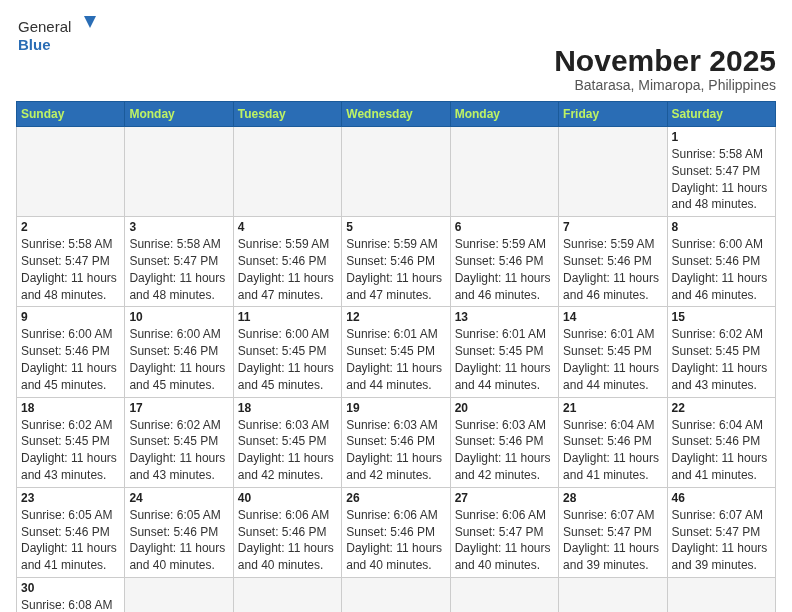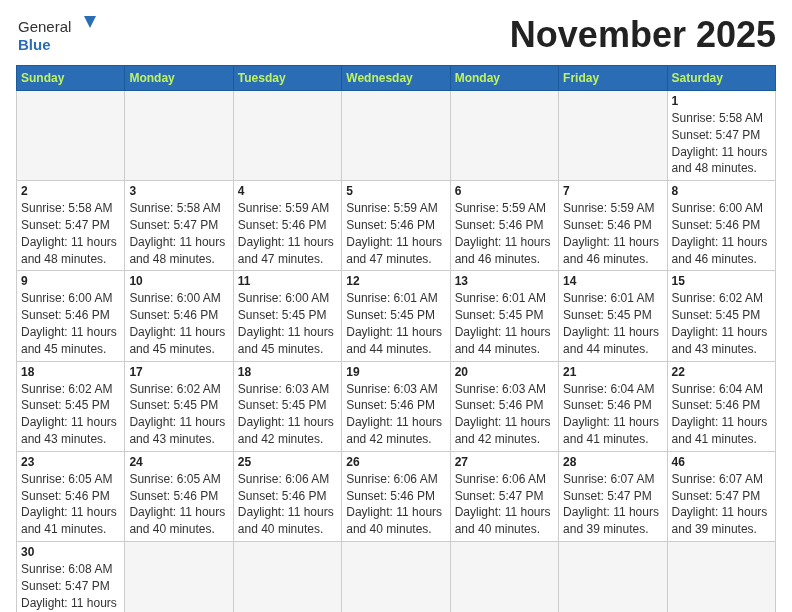--- a/index.html
+++ b/index.html
@@ -12,37 +12,38 @@
     }
     .page {
       width: 792px;
       height: 612px;
       padding: 12px 16px 10px 16px;
       display: flex;
       flex-direction: column;
     }
     .header {
       display: flex;
-      align-items: center;
+      align-items: flex-start;
       justify-content: space-between;
       margin-bottom: 8px;
     }
     .logo {
       display: flex;
       align-items: center;
       gap: 4px;
     }
     .title-block {
       text-align: right;
     }
     .month-title {
-      font-size: 36px;
+      font-size: 30px;
       font-weight: bold;
       color: #222;
       line-height: 1.1;
+      margin-top: 32px;
     }
     .subtitle {
       font-size: 14px;
       color: #555;
     }
     .calendar {
       flex: 1;
       border: 1px solid #ccc;
       border-collapse: collapse;
       width: 100%;
@@ -92,20 +93,21 @@
   <div class="header">
     <div class="logo">
   <svg viewBox="0 0 80 45" width="80" height="45">
     <text x="2" y="20" font-size="15" font-family="Arial" font-weight="normal" fill="#333">General</text>
     <text x="2" y="38" font-size="15" font-family="Arial" font-weight="bold" fill="#2a6db5">Blue</text>
     <polygon points="68,4 80,4 74,16" fill="#2a6db5"></polygon>
   </svg>
 </div>
     <div class="title-block">
       <div class="month-title">November 2025</div>
+      <div class="subtitle">Batarasa, Mimaropa, Philippines</div>
     </div>
   </div>
 
   <table class="calendar">
     <thead>
       <tr>
         <th>Sunday</th>
         <th>Monday</th>
         <th>Tuesday</th>
         <th>Wednesday</th>
@@ -268,21 +270,21 @@
           Sunrise: 6:05 AM<br>Sunset: 5:46 PM<br>Daylight: 11 hours and 41 minutes.
         </div>
       </td>
           <td>
         <span class="day-number">24</span>
         <div class="day-info">
           Sunrise: 6:05 AM<br>Sunset: 5:46 PM<br>Daylight: 11 hours and 40 minutes.
         </div>
       </td>
           <td>
-        <span class="day-number">25</span>
+        <span class="day-number">40</span>
         <div class="day-info">
           Sunrise: 6:06 AM<br>Sunset: 5:46 PM<br>Daylight: 11 hours and 40 minutes.
         </div>
       </td>
           <td>
         <span class="day-number">26</span>
         <div class="day-info">
           Sunrise: 6:06 AM<br>Sunset: 5:46 PM<br>Daylight: 11 hours and 40 minutes.
         </div>
       </td>

